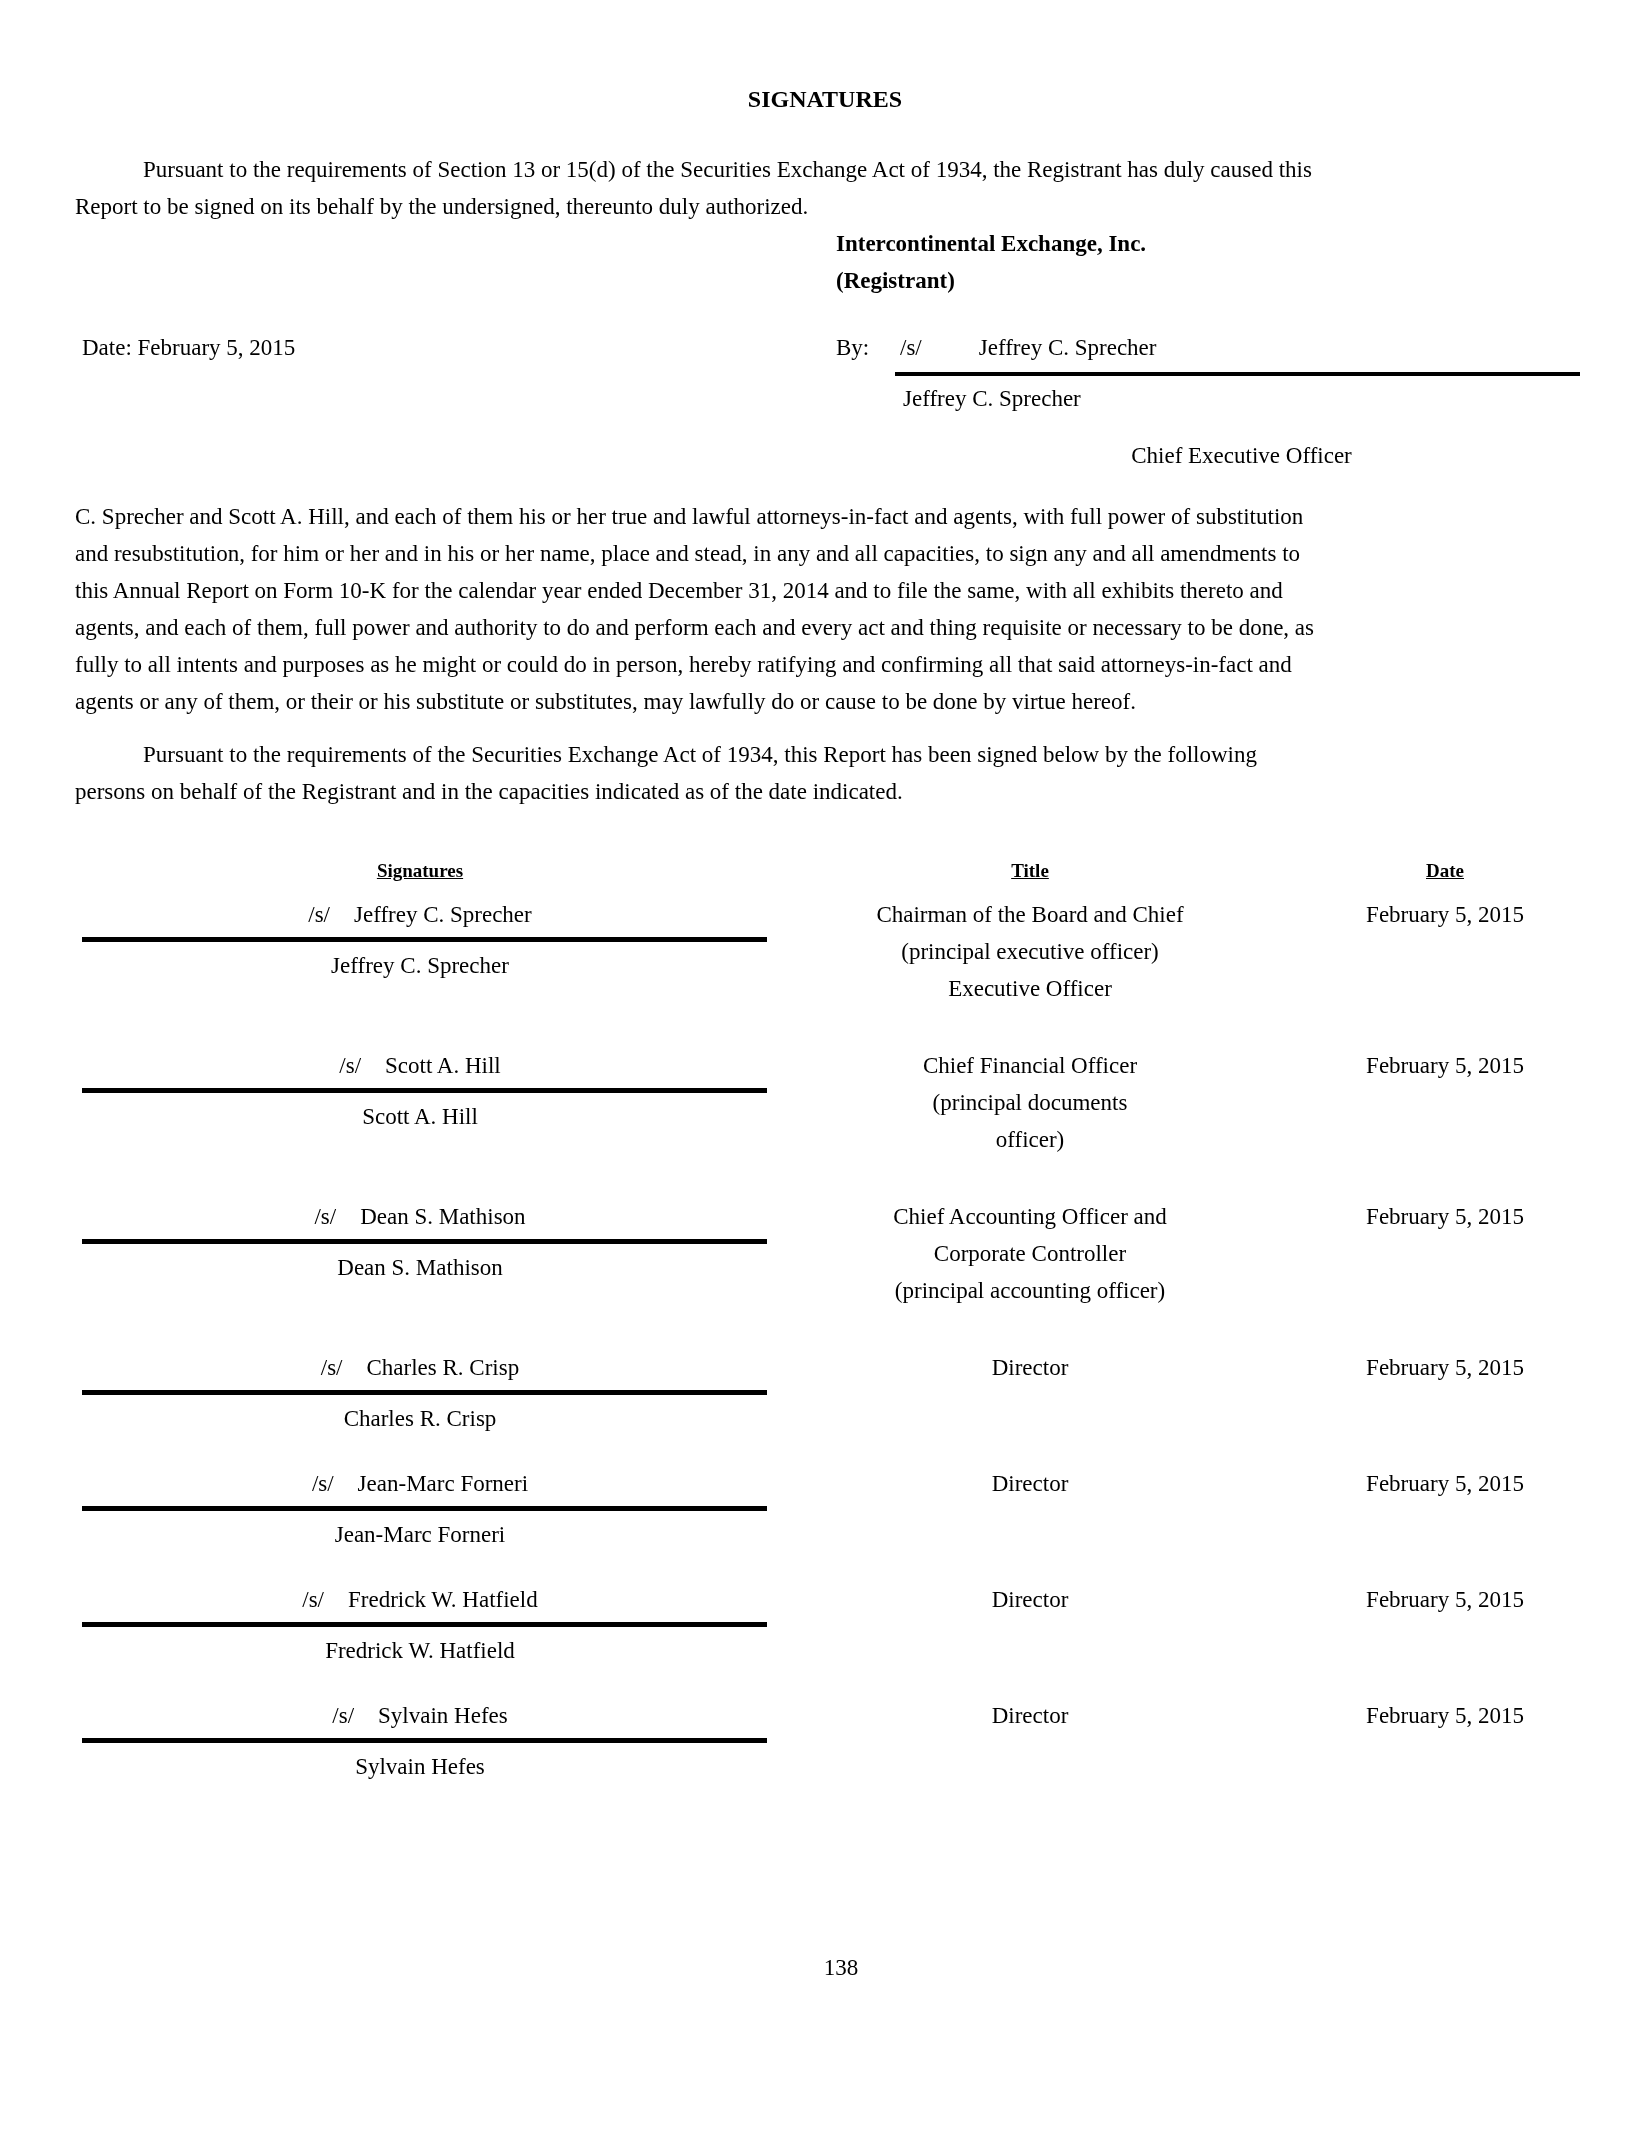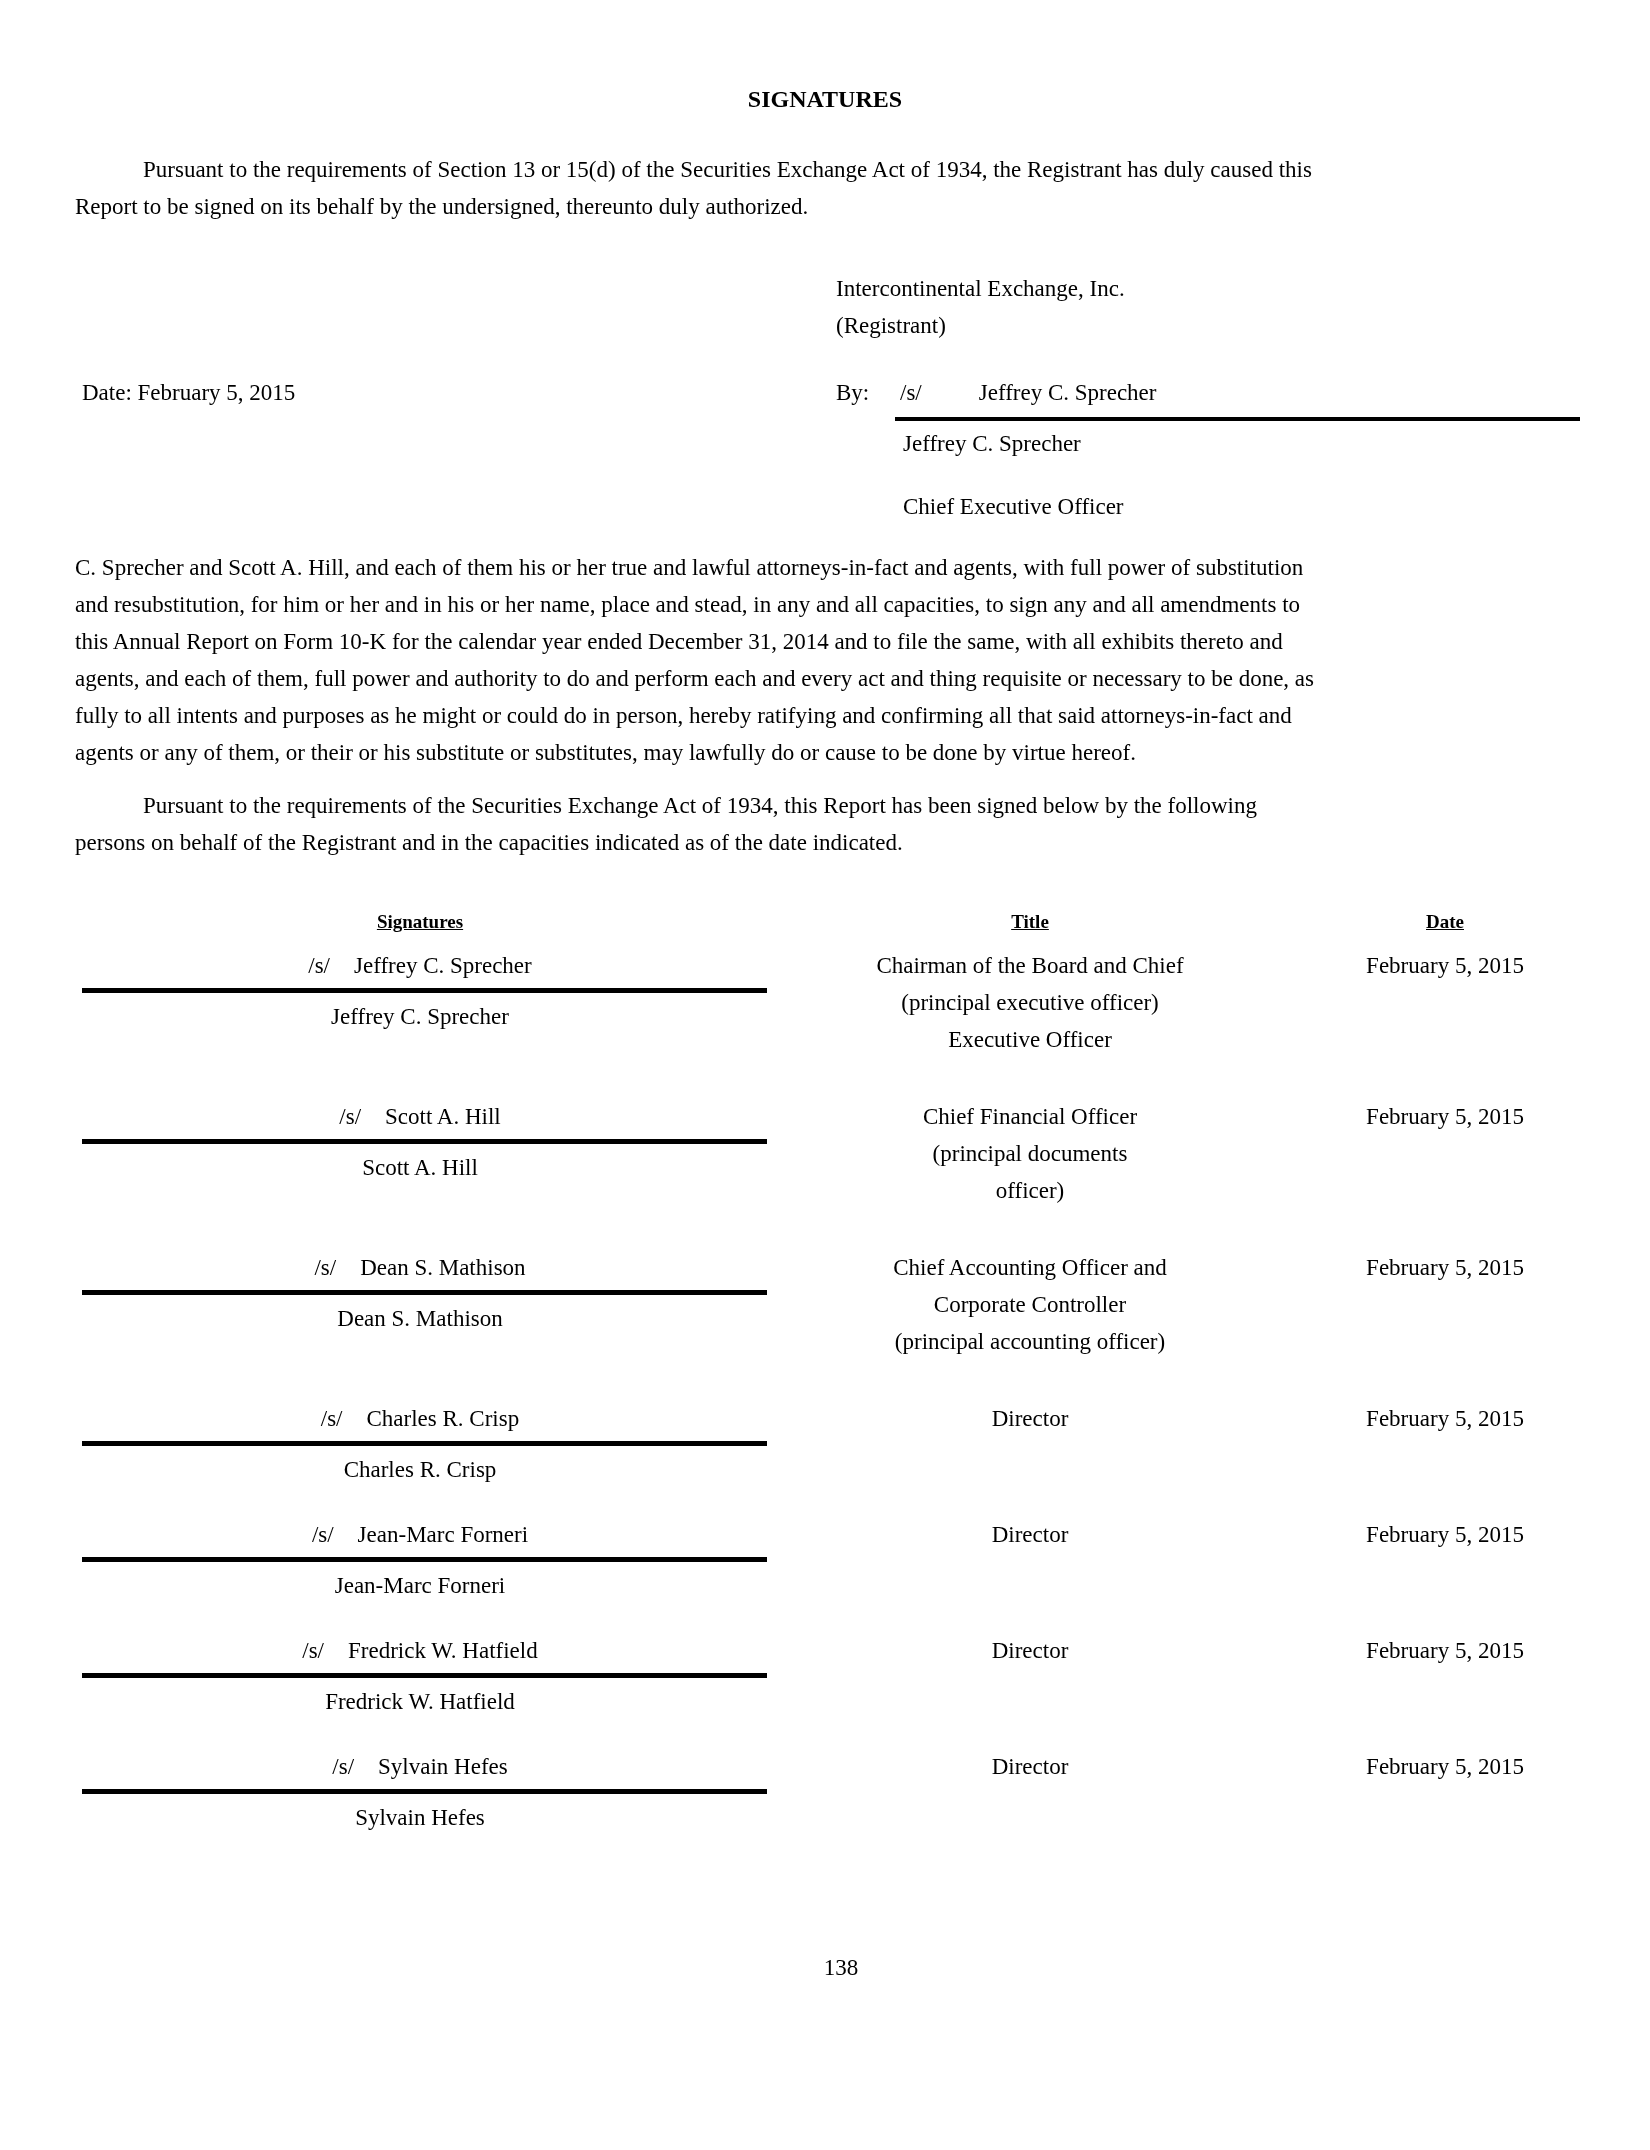--- a/index.html
+++ b/index.html
@@ -22,31 +22,31 @@
     font-size: 24px;
     line-height: 28px;
     font-weight: bold;
   }
   .para { margin: 0; }
   .para .line { white-space: nowrap; }
   .para .line.first { padding-left: 68px; }
 
   #intro-paragraph { margin-top: 38px; }
 
-  .registrant-block { margin-top: 45px; margin-left: 761px; }
+  .registrant-block { margin-left: 761px; font-weight: bold; }
 
   .exec-row { margin-top: 30px; position: relative; min-height: 140px; }
   .date-label { position: absolute; left: 7px; top: 0; white-space: nowrap; }
   .by-block { margin-left: 761px; width: 744px; }
   .by-line { display: flex; }
   .by-label { width: 64px; flex: none; }
   .top-sig-name { margin-left: 57px; white-space: nowrap; }
   .by-underline { height: 4px; background: #000; margin: 6px 0 0 59px; }
   .by-printed { margin: 4px 0 0 67px; white-space: nowrap; }
-  .by-title { margin: 26px 0 0 67px; white-space: nowrap; }
+  .by-title { margin: 20px 0 0 67px; white-space: nowrap; text-align: center; }
 
   #poa-paragraph { margin-top: 24px; }
   #capacities-paragraph { margin-top: 16px; }
 
   .sig-table { margin-top: 48px; }
   .t-head { display: flex; font-size: 19px; line-height: 26px; font-weight: bold; margin-bottom: 12px; }
   .t-head .hd { text-align: center; }
   .t-head .hd span { text-decoration: underline; }
   .c1 { width: 690px; flex: none; text-align: center; }
   .c2 { width: 420px; flex: none; margin-left: 55px; text-align: center; }

